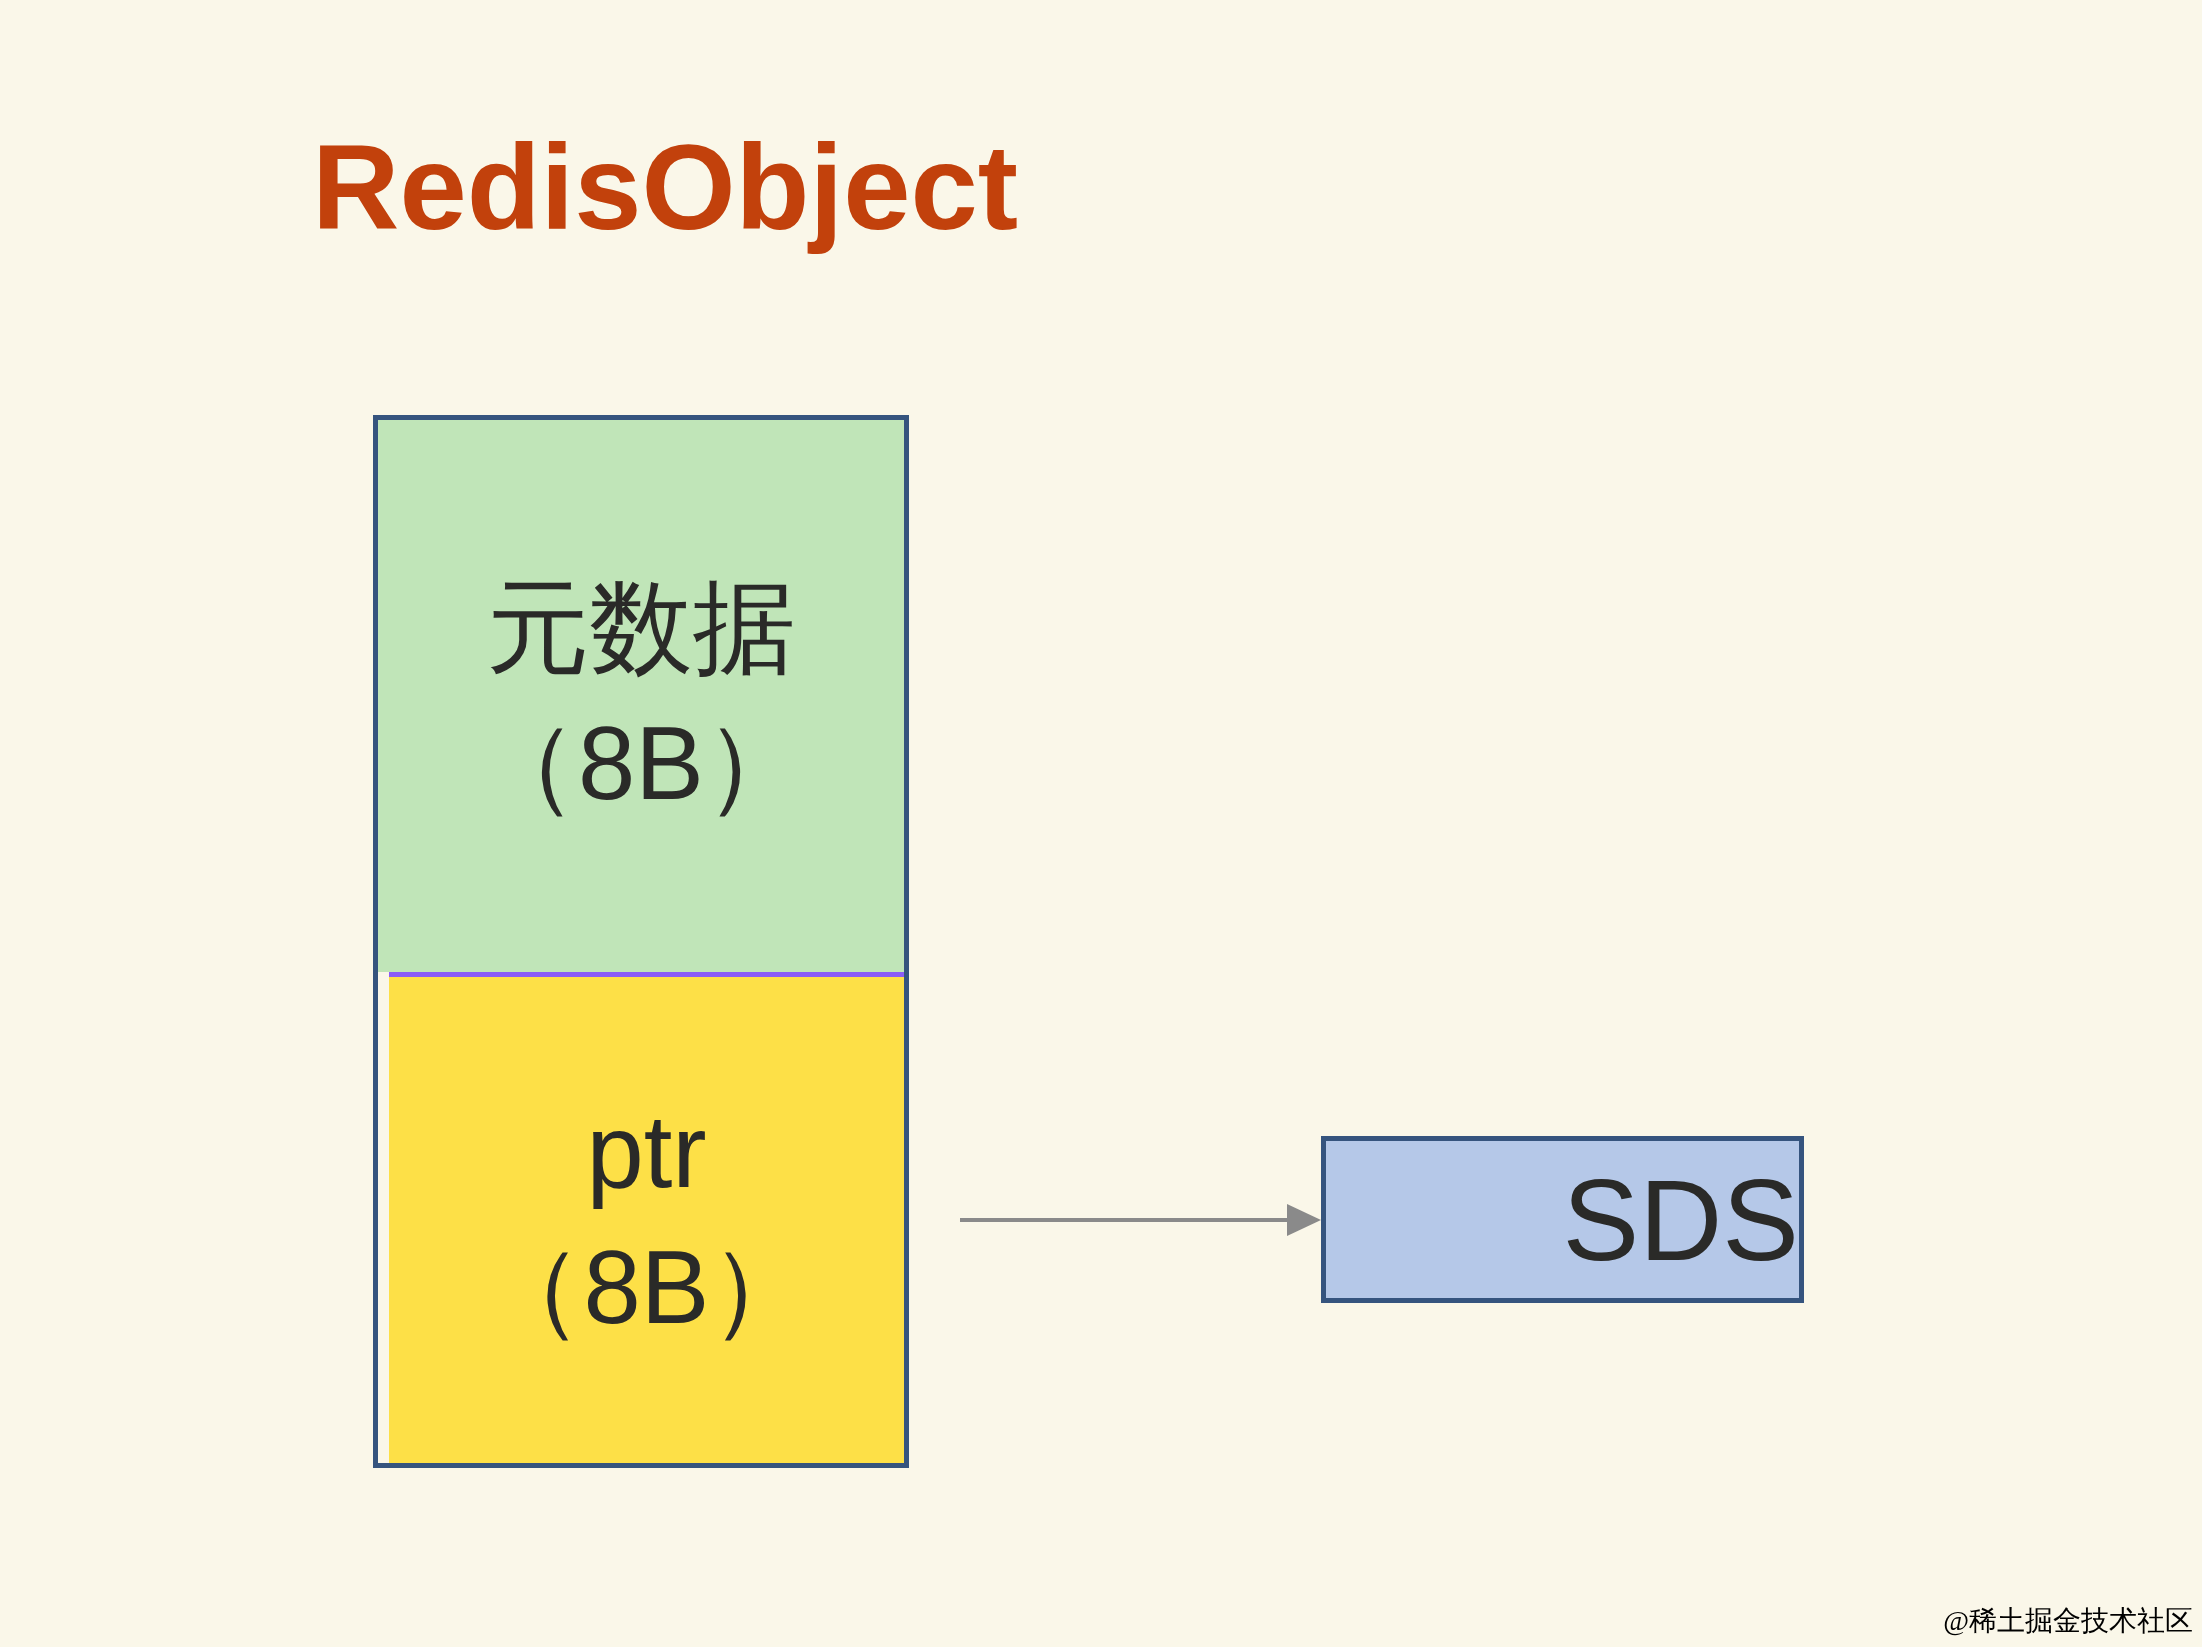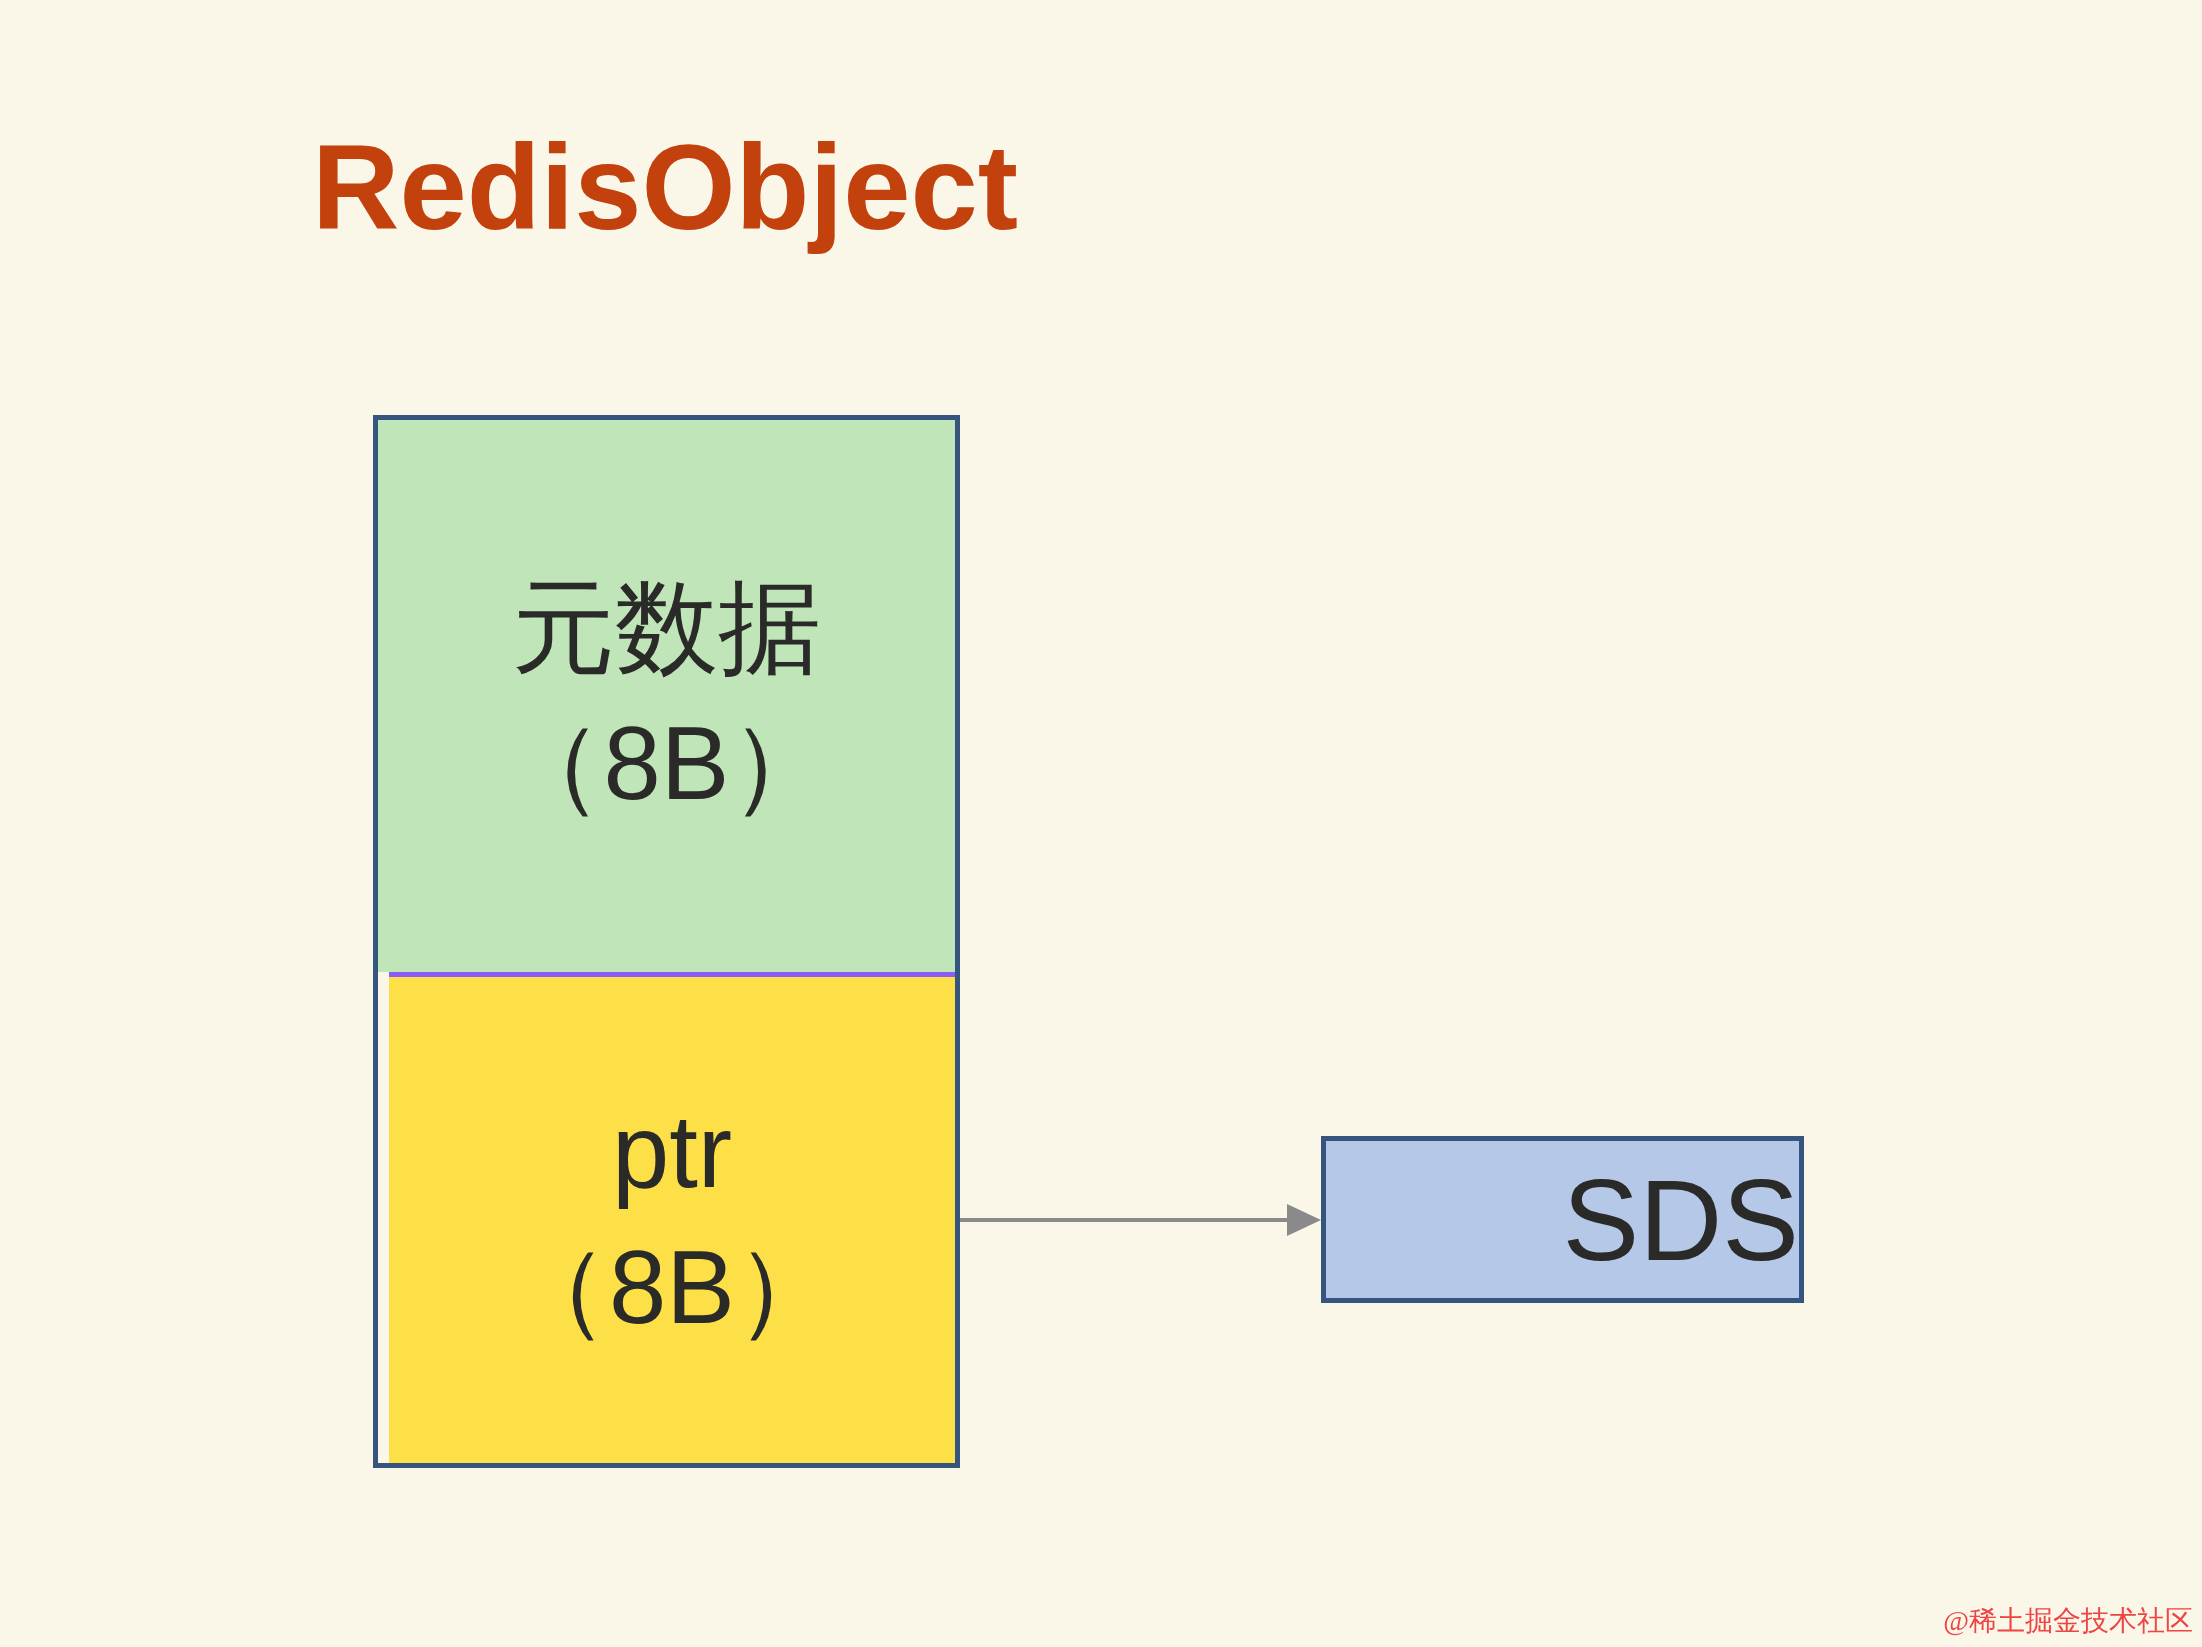--- a/index.html
+++ b/index.html
@@ -23,21 +23,21 @@
     font-size: 121px;
     font-weight: 700;
     letter-spacing: 0px;
     color: #c2410c;
     white-space: nowrap;
   }
   .redis-object-box {
     position: absolute;
     left: 373px;
     top: 415px;
-    width: 587px;
+    width: 536px;
     height: 1053px;
     box-sizing: border-box;
     border: 5px solid #35547e;
     display: flex;
     flex-direction: column;
   }
   .cell {
     display: flex;
     flex-direction: column;
     align-items: center;
@@ -96,21 +96,21 @@
     justify-content: flex-end;
     font-size: 115px;
     color: #2a2a28;
   }
   .watermark {
     position: absolute;
     right: 10px;
     bottom: 8px;
     font-family: "Liberation Serif", serif;
     font-size: 28px;
-    color: #ef4444;
+    color: #000000;
     white-space: nowrap;
   }
 </style>
 </head>
 <body>
 
 <div class="canvas">
 
   <div class="title">RedisObject</div>
 

